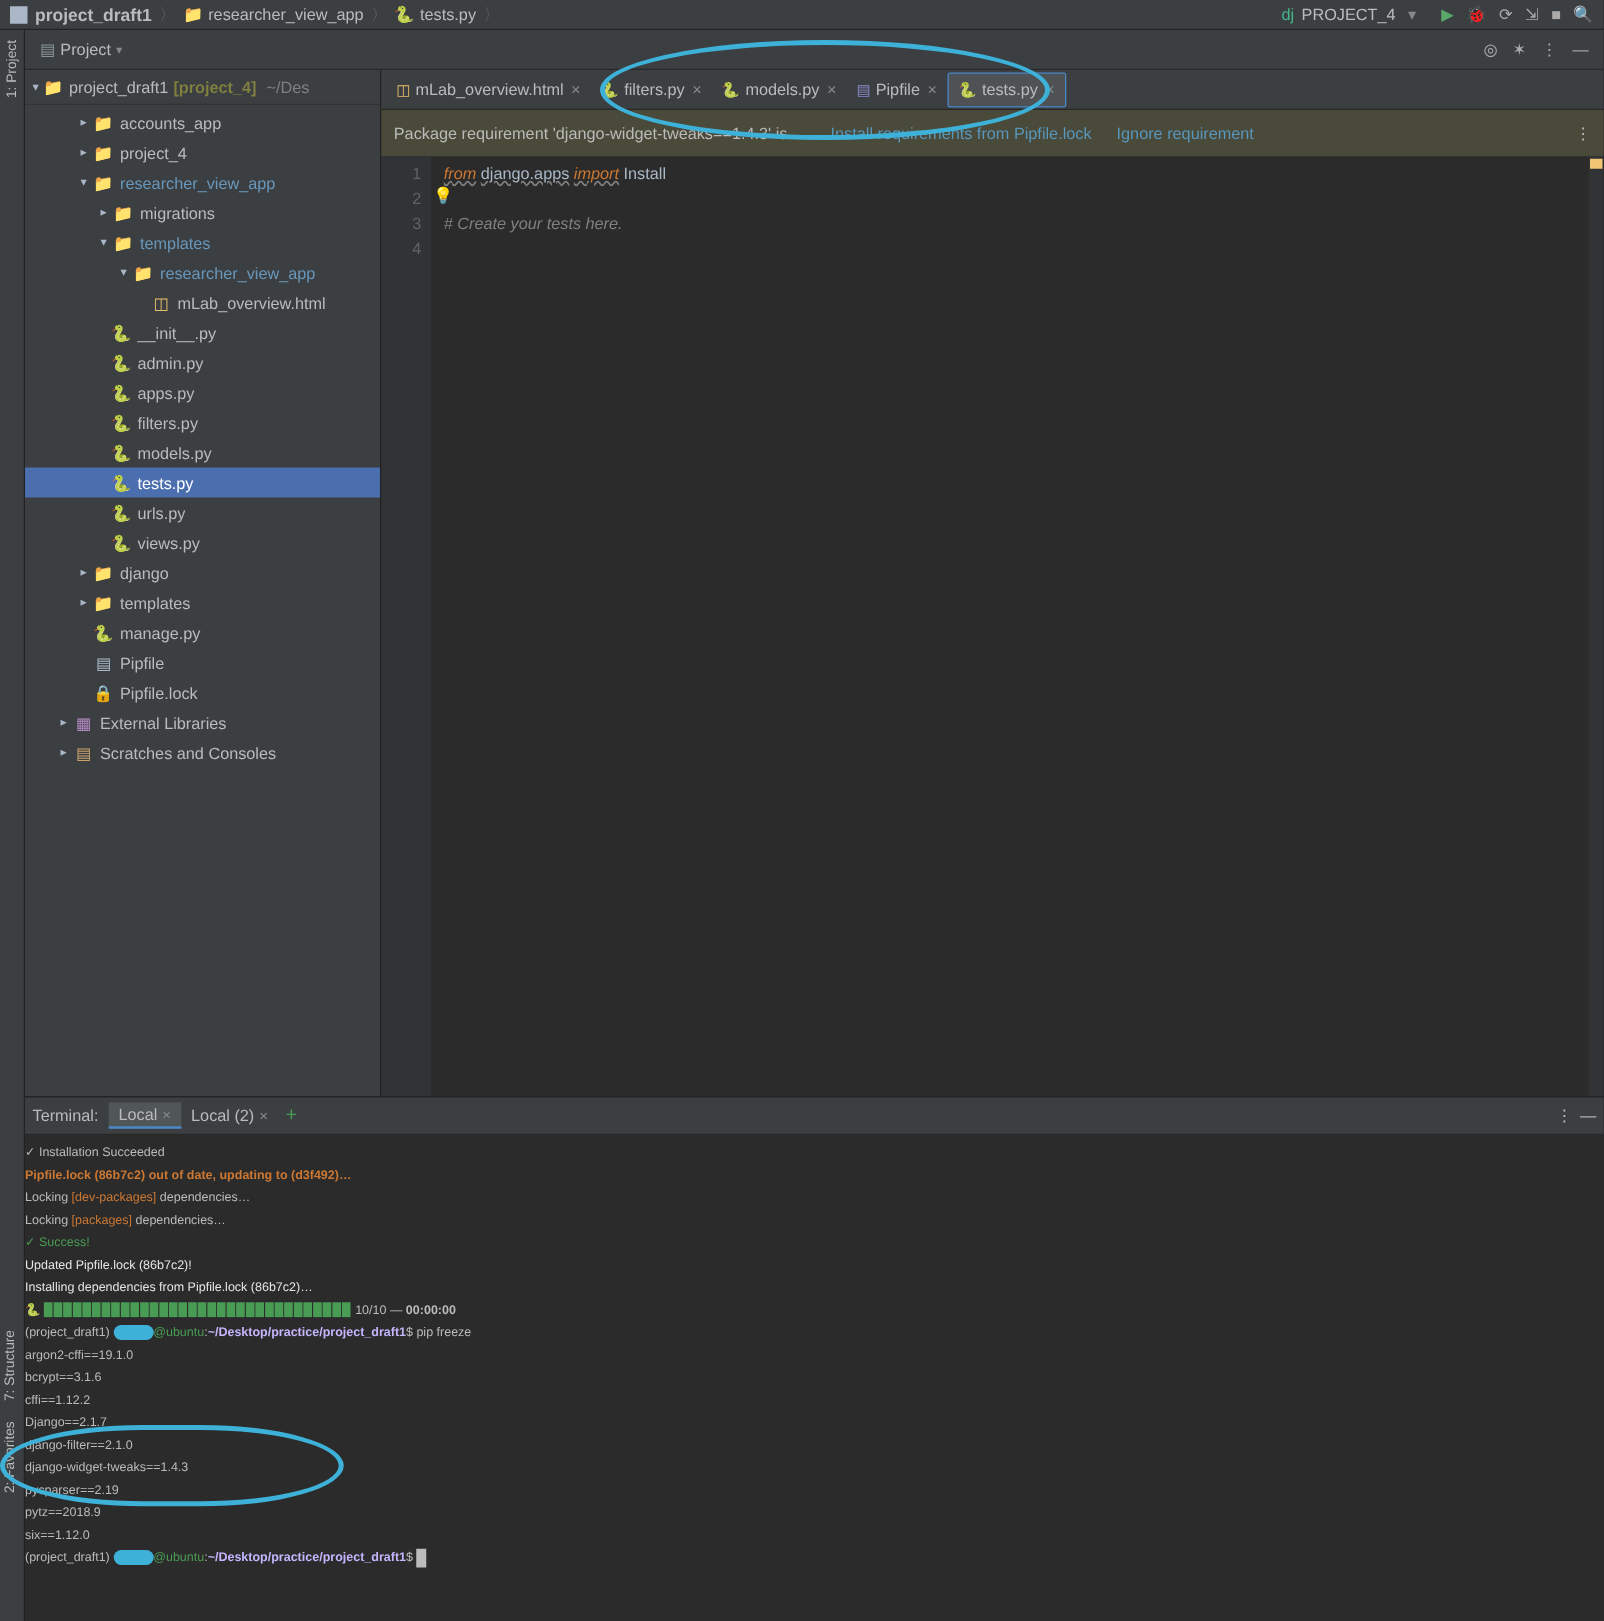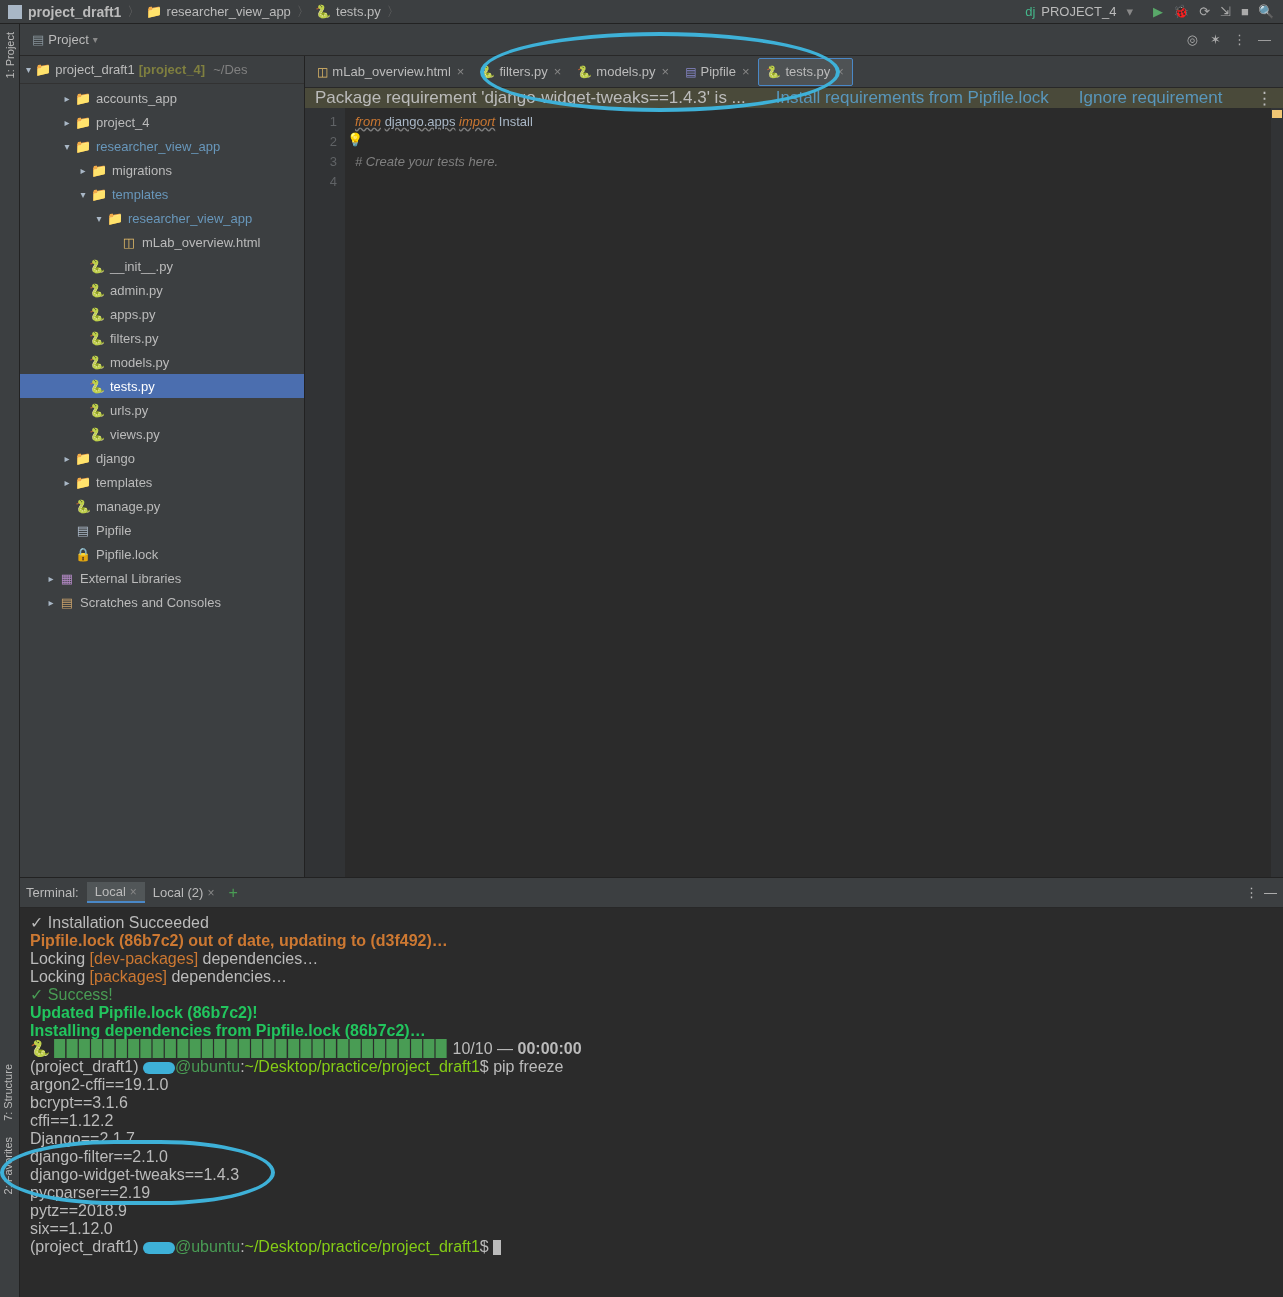--- a/index.html
+++ b/index.html
@@ -56,21 +56,21 @@
 .editor-area{flex:1;display:flex;flex-direction:column;background:#2b2b2b;min-width:0}
 .tabs{height:32px;background:#3c3f41;display:flex;align-items:center;border-bottom:1px solid #282828;padding-left:4px}
 .tab{display:flex;align-items:center;padding:0 8px;height:28px;color:#bbb;gap:4px;cursor:pointer;font-size:13px}
 .tab .close{color:#888;font-size:13px;margin-left:2px}
 .tab.active{border:1px solid #4a88c7;border-radius:2px;background:#4e5254}
 .tab .ico{font-size:12px}
 .tab .ico.html{color:#e8bf6a}
 .tab .ico.py{color:#f0c674}
 .tab .ico.pip{color:#8888cc}
 
-.banner{height:20px;background:#4a4a3a;display:flex;align-items:center;padding:0 10px;color:#bbb;font-size:17px;gap:30px;position:relative}
+.banner{height:37px;background:#4a4a3a;display:flex;align-items:center;padding:0 10px;color:#bbb;font-size:13px;gap:20px;position:relative}
 .banner .msg{color:#bbb}
 .banner .link{color:#5896bb;cursor:pointer}
 .banner .more{color:#bbb;margin-left:auto;cursor:pointer}
 
 .editor{flex:1;display:flex;position:relative;overflow:hidden}
 .gutter{width:40px;background:#313335;text-align:right;padding:4px 8px 0 0;color:#606366;font-family:monospace;font-size:13px;line-height:20px}
 .code{flex:1;padding:4px 10px;font-family:monospace;font-size:13px;line-height:20px;color:#a9b7c6}
 .code .kw{color:#cc7832;font-style:italic;text-decoration:underline wavy #808080}
 .code .mod{color:#a9b7c6;text-decoration:underline wavy #808080}
 .code .cls{color:#a9b7c6}
@@ -83,30 +83,30 @@
 .term-tabs{height:30px;background:#3c3f41;display:flex;align-items:center;padding:0 6px;border-bottom:1px solid #282828}
 .term-tabs .label{color:#bbb;margin-right:8px}
 .term-tabs .ttab{padding:2px 8px;color:#bbb;display:flex;align-items:center;gap:4px;cursor:pointer}
 .term-tabs .ttab.active{background:#515658;border-bottom:2px solid #4a88c7}
 .term-tabs .ttab .close{color:#888;font-size:12px}
 .term-tabs .plus{color:#499c54;margin-left:6px;cursor:pointer;font-size:16px}
 .term-tabs .spacer{flex:1}
 .term-tabs .gear{color:#bbb;margin:0 6px;cursor:pointer}
 .term-tabs .min{color:#bbb;cursor:pointer}
 
-.term-body{flex:1;padding:6px 10px;font-family:monospace;font-size:16px;line-height:18px;overflow:auto;color:#bbb;position:relative}
+.term-body{flex:1;padding:6px 0;font-family:monospace;font-size:10px;line-height:18px;overflow:auto;color:#bbb;position:relative}
 .term-body .ok{color:#bbb}
 .term-body .warn{color:#cc7832;font-weight:bold}
 .term-body .dev{color:#cc7832}
 .term-body .pkg{color:#cc7832}
 .term-body .success{color:#499c54}
-.term-body .bold{color:#22c55e;font-weight:bold}
+.term-body .bold{color:#e5e5e5;font-weight:normal}
 .term-body .bar{color:#499c54}
 .term-body .host{color:#499c54;font-weight:normal}
-.term-body .path{color:#84cc16;font-weight:normal}
+.term-body .path{color:#c4b5fd;font-weight:bold}
 .term-body .venv{color:#bbb}
 .term-body .time{color:#bbb;font-weight:bold}
 .term-body .cursor{display:inline-block;width:8px;height:15px;background:#bbb;vertical-align:middle}
 .term-body .redact{display:inline-block;width:32px;height:12px;background:#3eb1d8;border-radius:6px;vertical-align:middle}
 
 .annot-circle1{position:absolute;border:4px solid #3eb1d8;border-radius:50%;pointer-events:none;z-index:100}
 .annot-circle2{position:absolute;border:4px solid #3eb1d8;border-radius:50% / 60%;pointer-events:none;z-index:100}
 </style>
 </head>
 <body>

